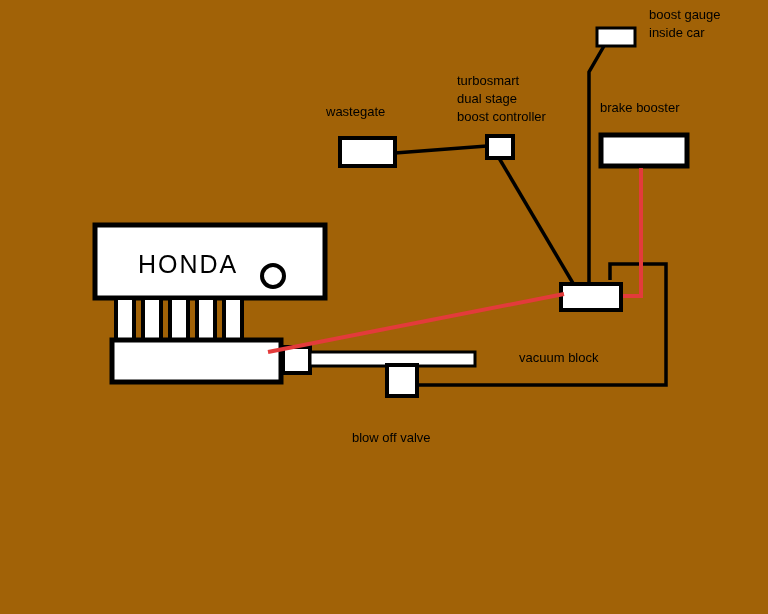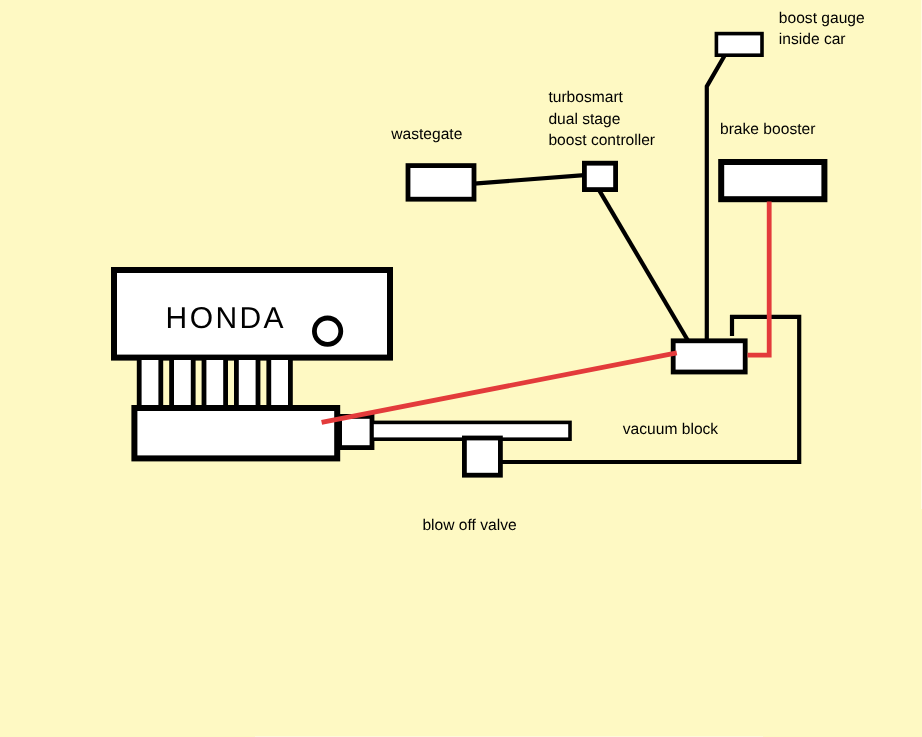--- a/index.html
+++ b/index.html
@@ -4,21 +4,21 @@
 <style>
   html, body {
     margin: 0;
     padding: 0;
     background: #ffffff;
   }
   .stage {
     position: relative;
     width: 768px;
     height: 614px;
-    background: #fef9c3;
+    background: #a16207;
     overflow: hidden;
     font-family: "Liberation Sans", sans-serif;
   }
   svg { display: block; }
   .lbl {
     font-family: "Liberation Sans", sans-serif;
     font-size: 13px;
     fill: #000000;
   }
   .title {

